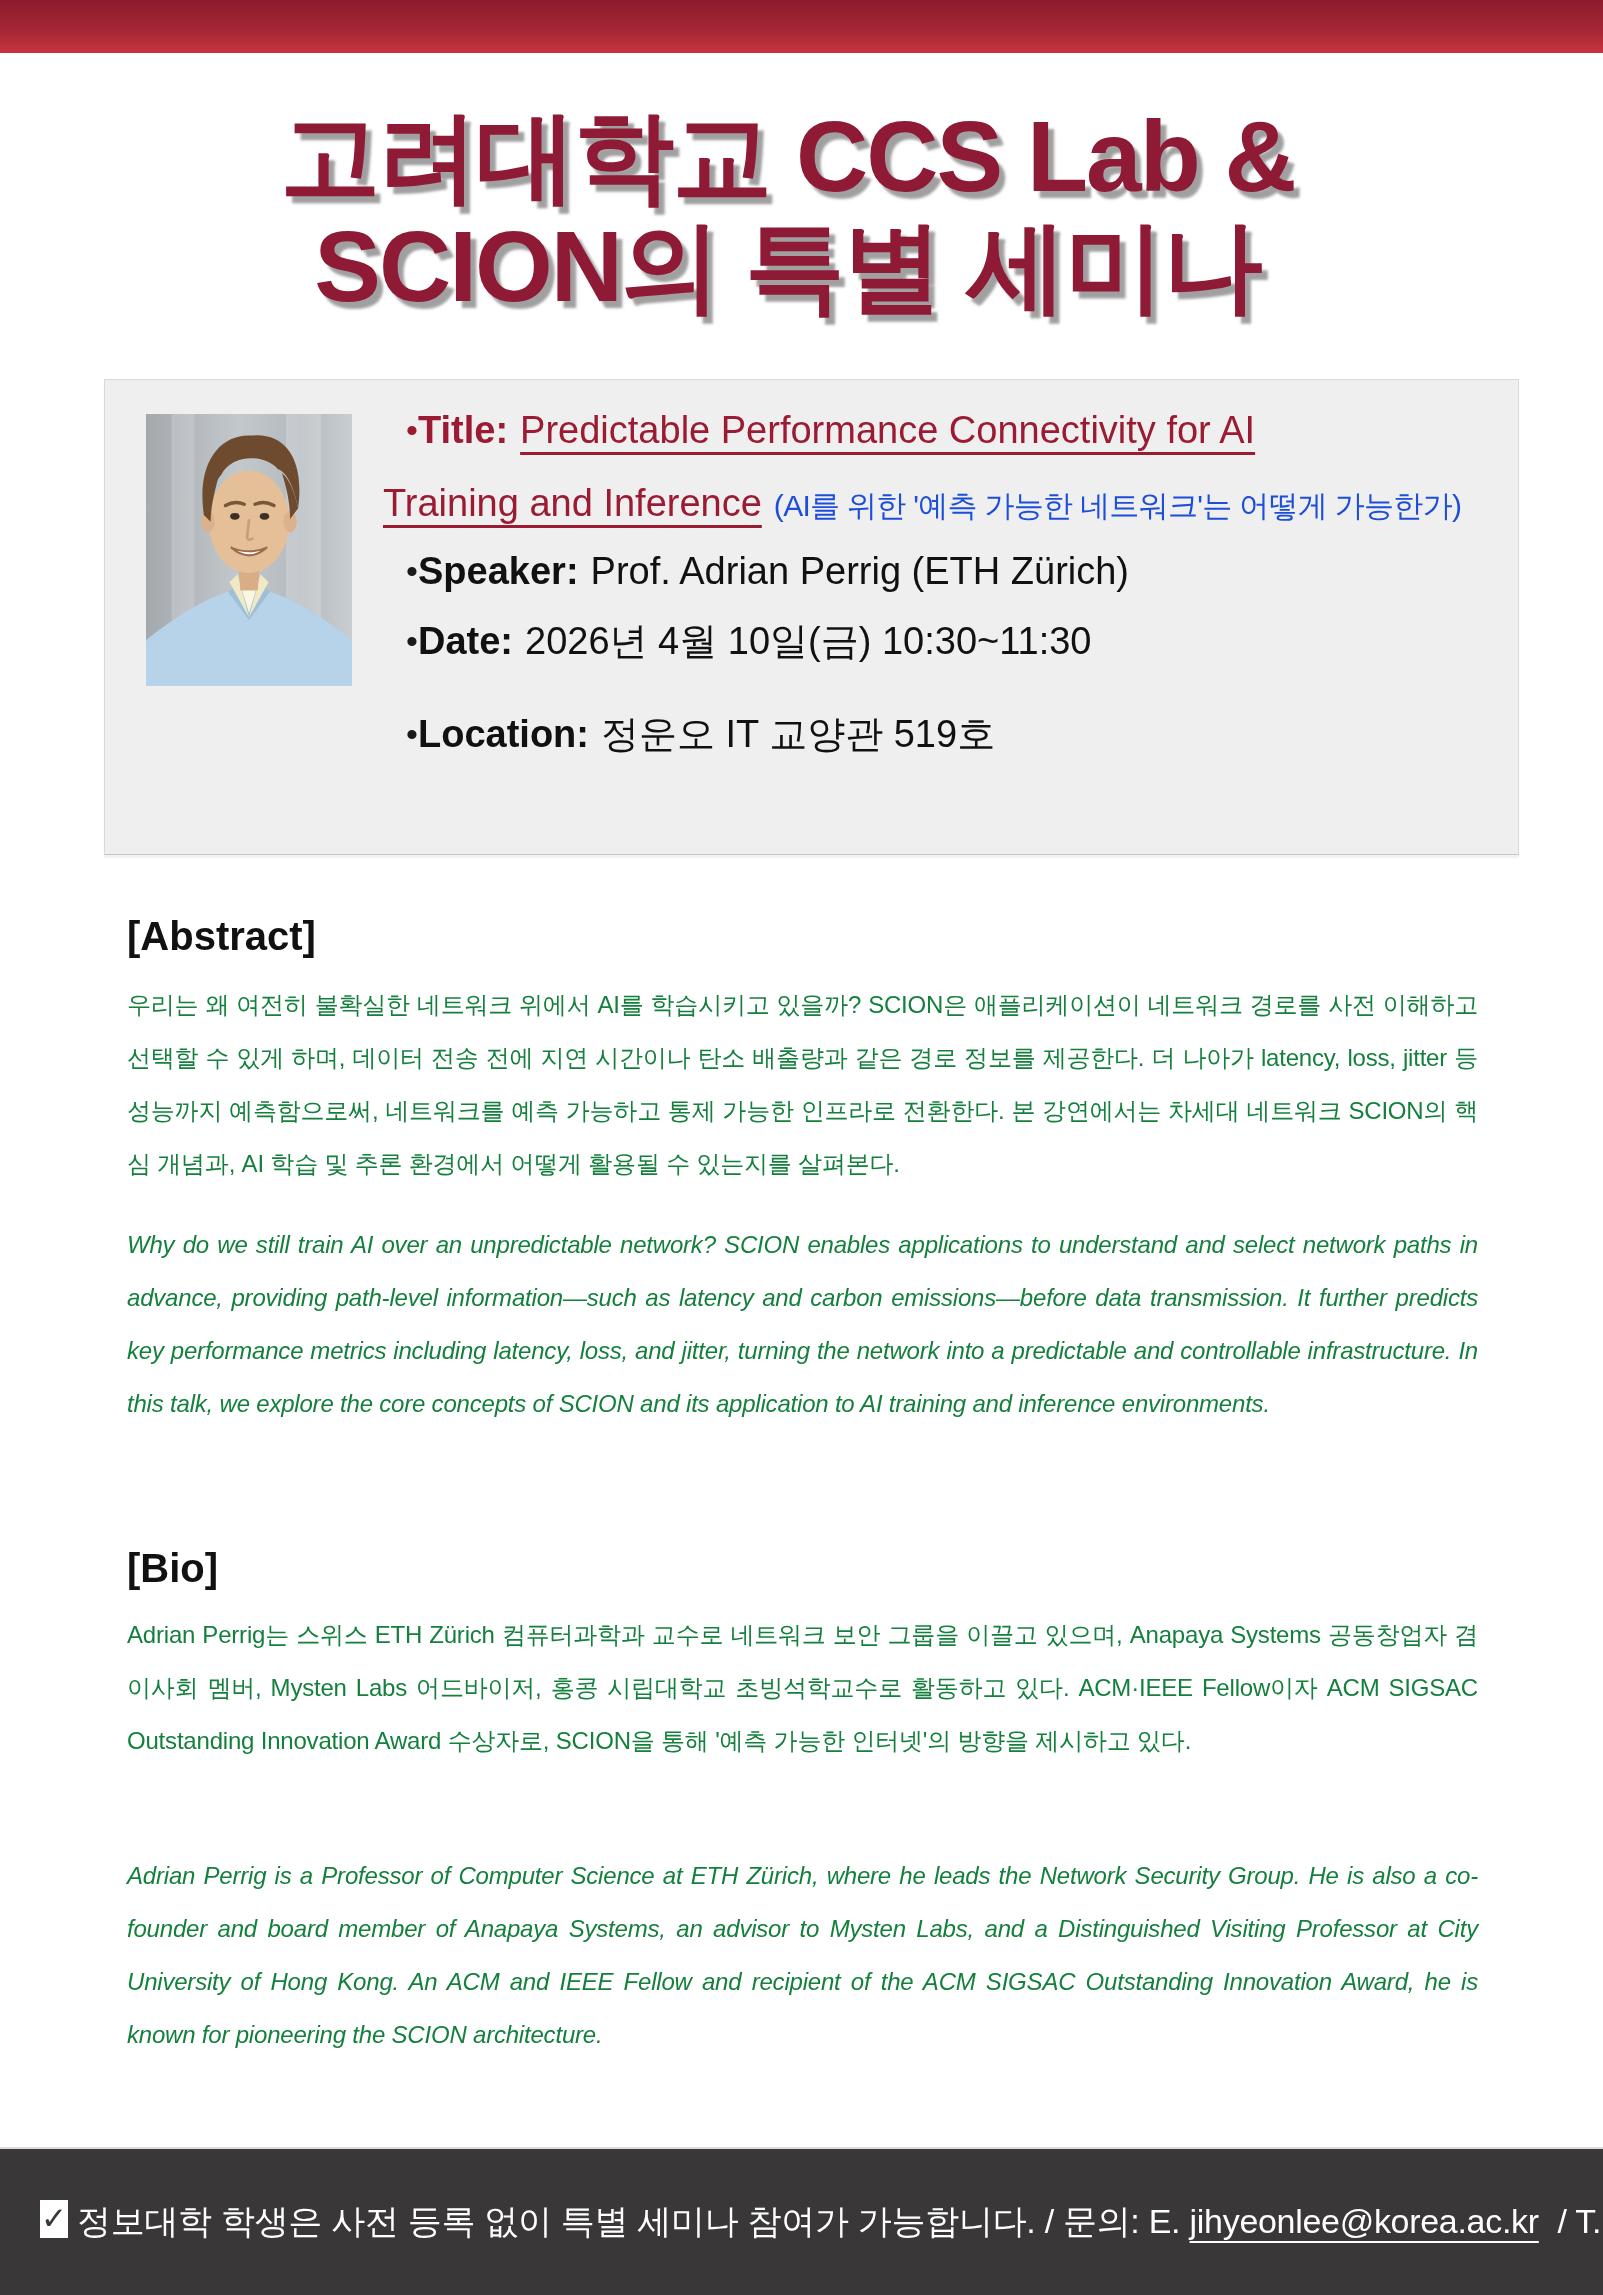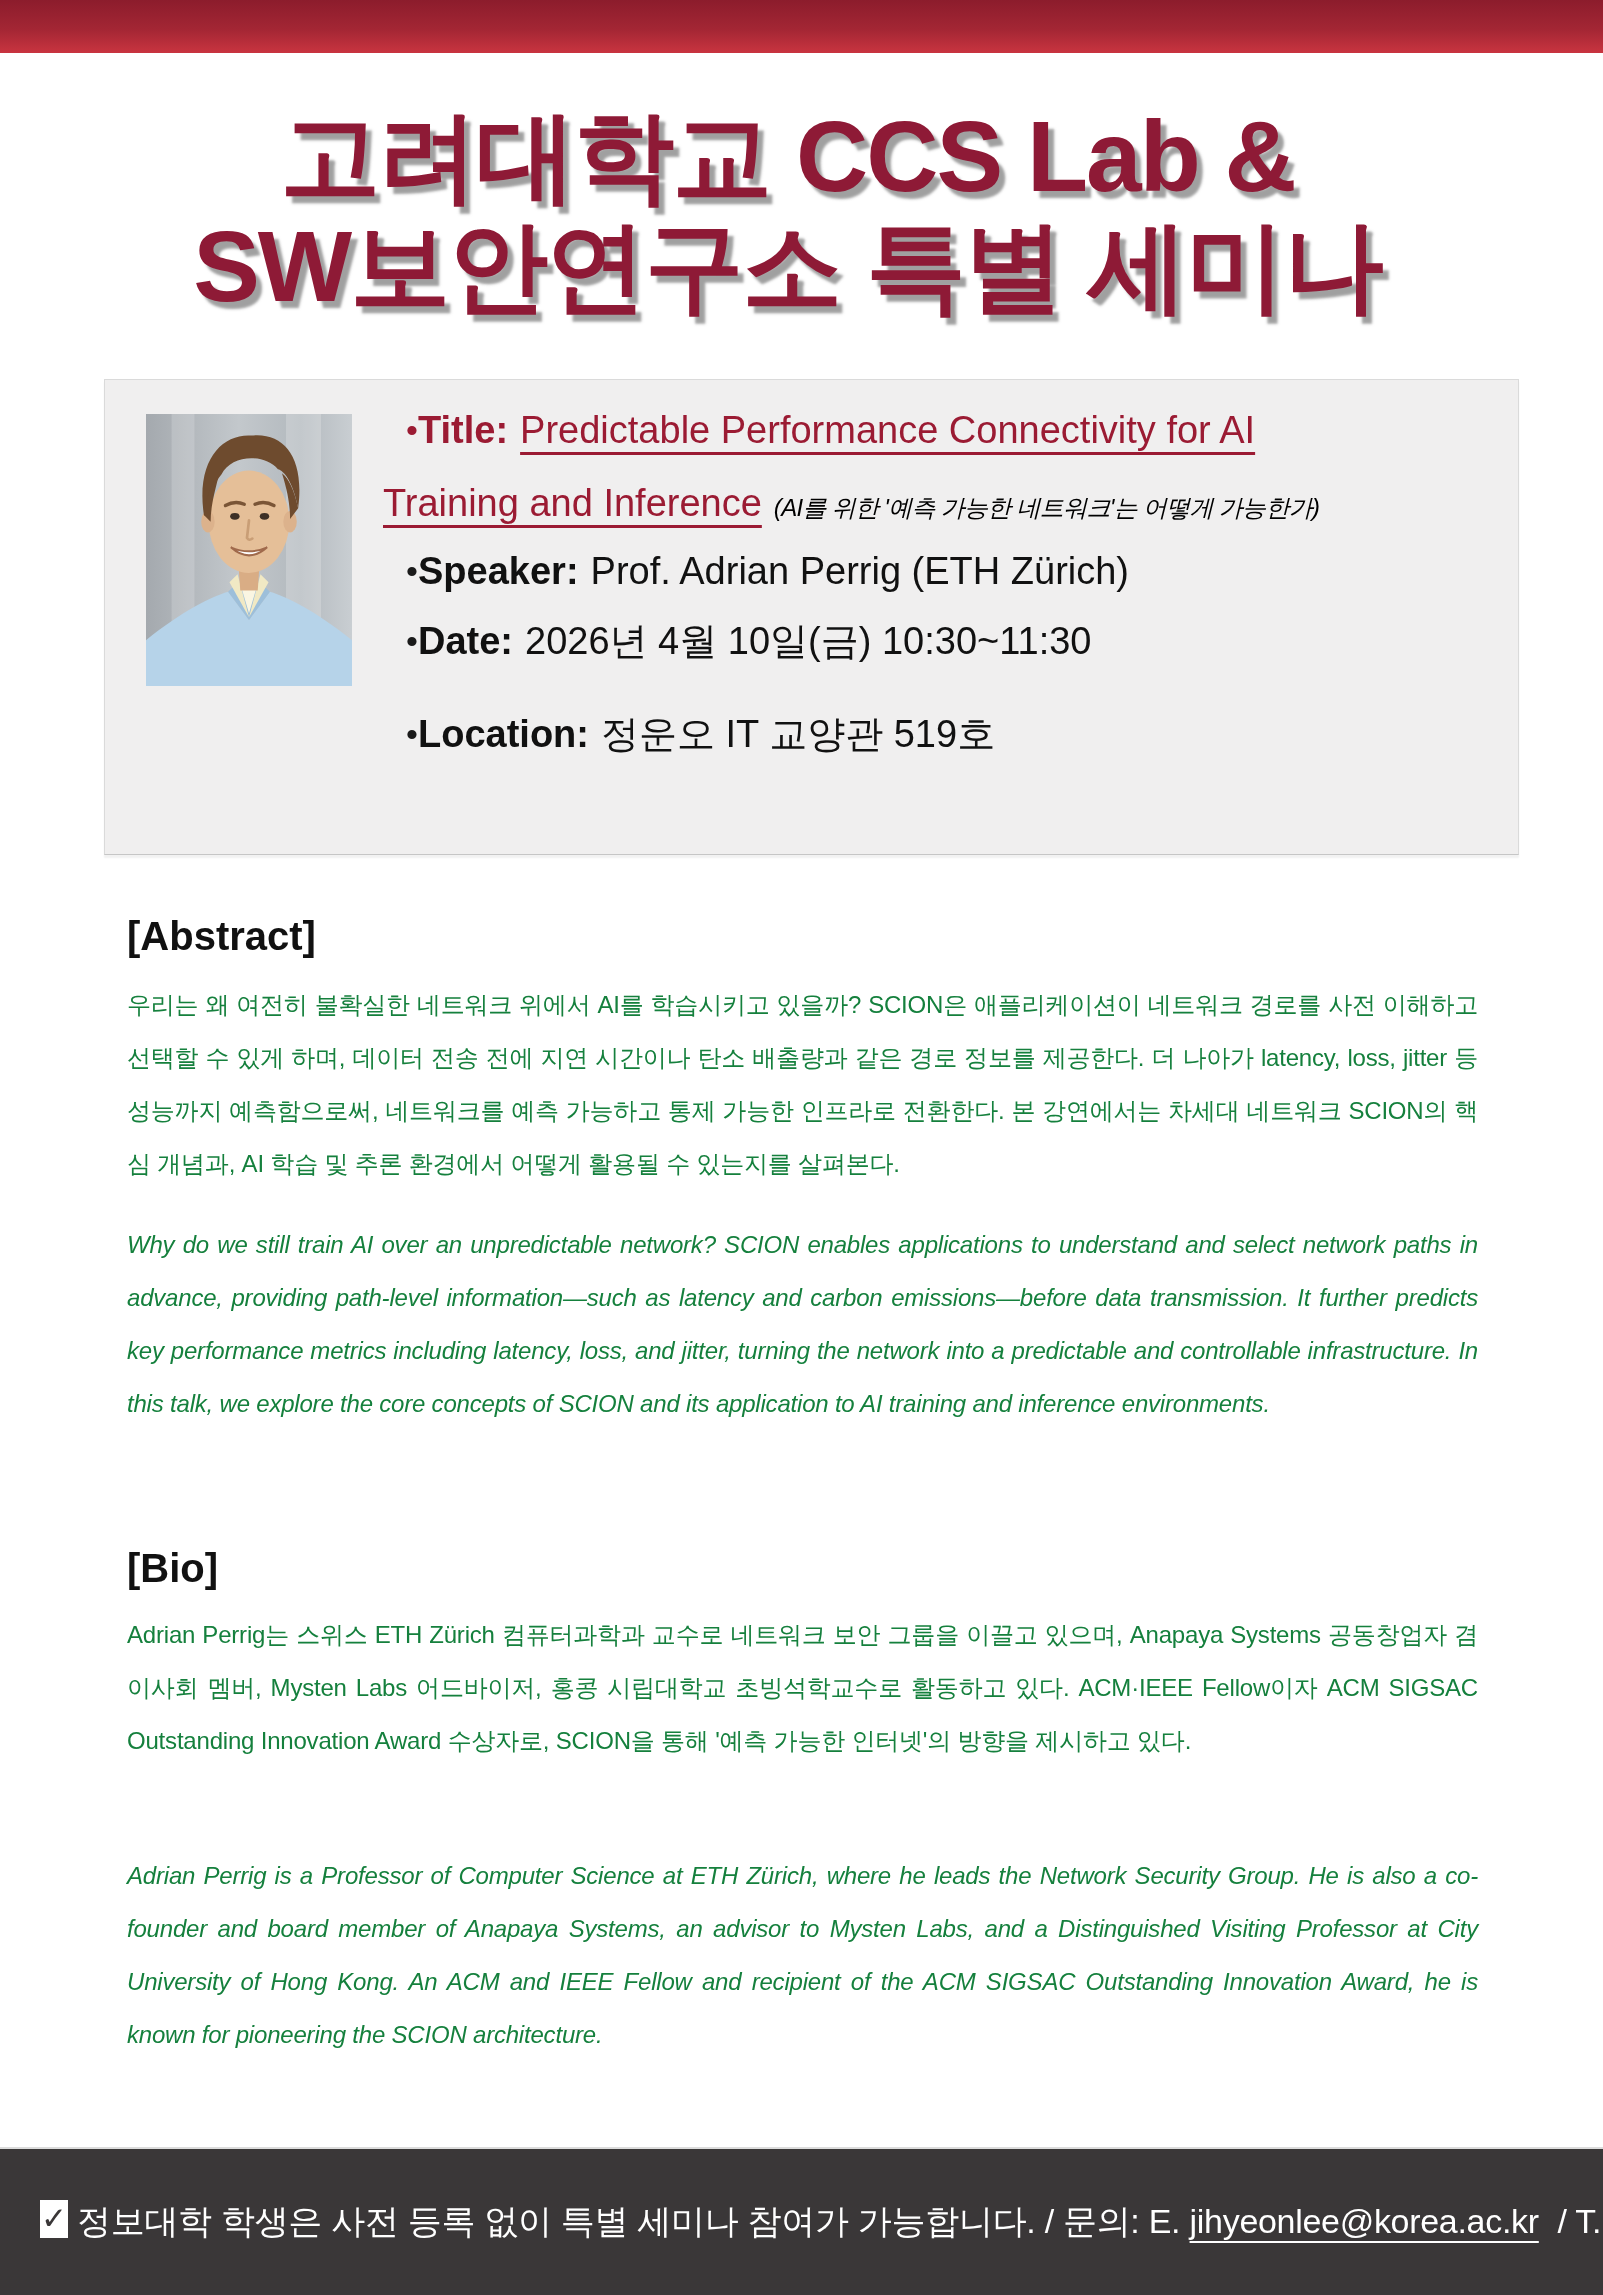--- a/index.html
+++ b/index.html
@@ -23,21 +23,21 @@
     font-size:38px;white-space:nowrap;color:#111;text-align:right;}
   .il-1{top:27px;}  .il-2{top:100px;} .il-3{top:168px;}
   .il-4{top:238px;} .il-5{top:307px;margin-top:24px;} .il-6{top:373px;font-size:35px;left:294px;letter-spacing:-0.3px;}
   .bullet{display:inline-block;width:35px;font-size:34px;vertical-align:top;}
   .bullet.red{color:#9b1b33;}
   .bullet.black{color:#1a1a1a;}
   .label{font-weight:700;margin-right:12px;}
   .label.red{color:#9b1b33;}
   .title-link{color:#9b1b33;text-decoration:underline;
     text-decoration-thickness:3.4px;text-underline-offset:9.4px;}
-  .annotation{font-size:24px;color:#000000;margin-left:12px;letter-spacing:-0.7px;font-style:italic;}
+  .annotation{font-size:30px;color:#1d4ed8;margin-left:12px;letter-spacing:-0.7px;}
   
   .section-heading{position:absolute;left:127px;font-size:40px;font-weight:700;color:#111;}
   .sh-abstract{top:914px;}
   .sh-bio{top:1546px;}
   .para{position:absolute;left:127px;width:1351px;font-size:24px;line-height:53px;
     text-align:justify;color:#15803d;letter-spacing:-0.2px;}
   .para.en{font-style:italic;margin-top:32px;}
   .p-abs-ko{top:978px;}
   .p-abs-en{top:1186px;}
   .p-bio-ko{top:1608px;}
@@ -56,21 +56,21 @@
 </style>
 </head>
 <body>
 
 <div class="page">
 
   <div class="top-bar"></div>
 
   <div class="main-title">
     <div>고려대학교 CCS Lab &amp;</div>
-    <div>SW보안연구소 특별 세미나</div>
+    <div>SCION의 특별 세미나</div>
   </div>
 
   <div class="info-box">
 
     <svg class="photo" viewBox="0 0 306 404" xmlns="http://www.w3.org/2000/svg" aria-hidden="true">
       <defs>
         <linearGradient id="bgG" x1="0" y1="0" x2="1" y2="0">
           <stop offset="0" stop-color="#a4a9ae"></stop>
           <stop offset="0.45" stop-color="#c3c8cc"></stop>
           <stop offset="0.75" stop-color="#b3b9be"></stop>

